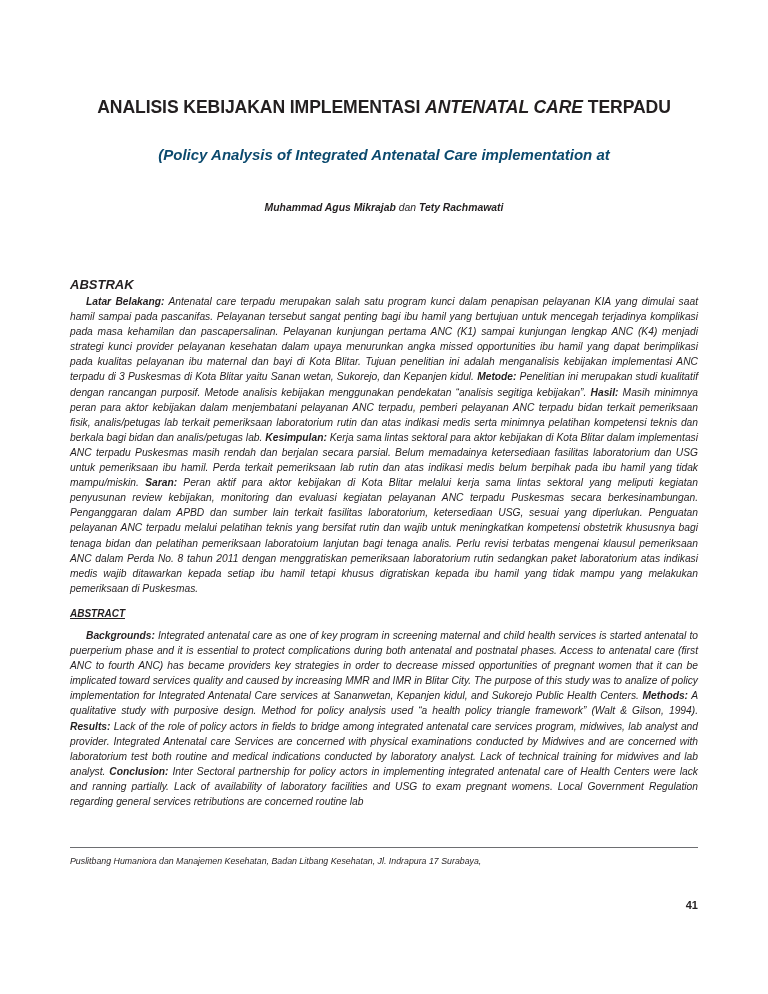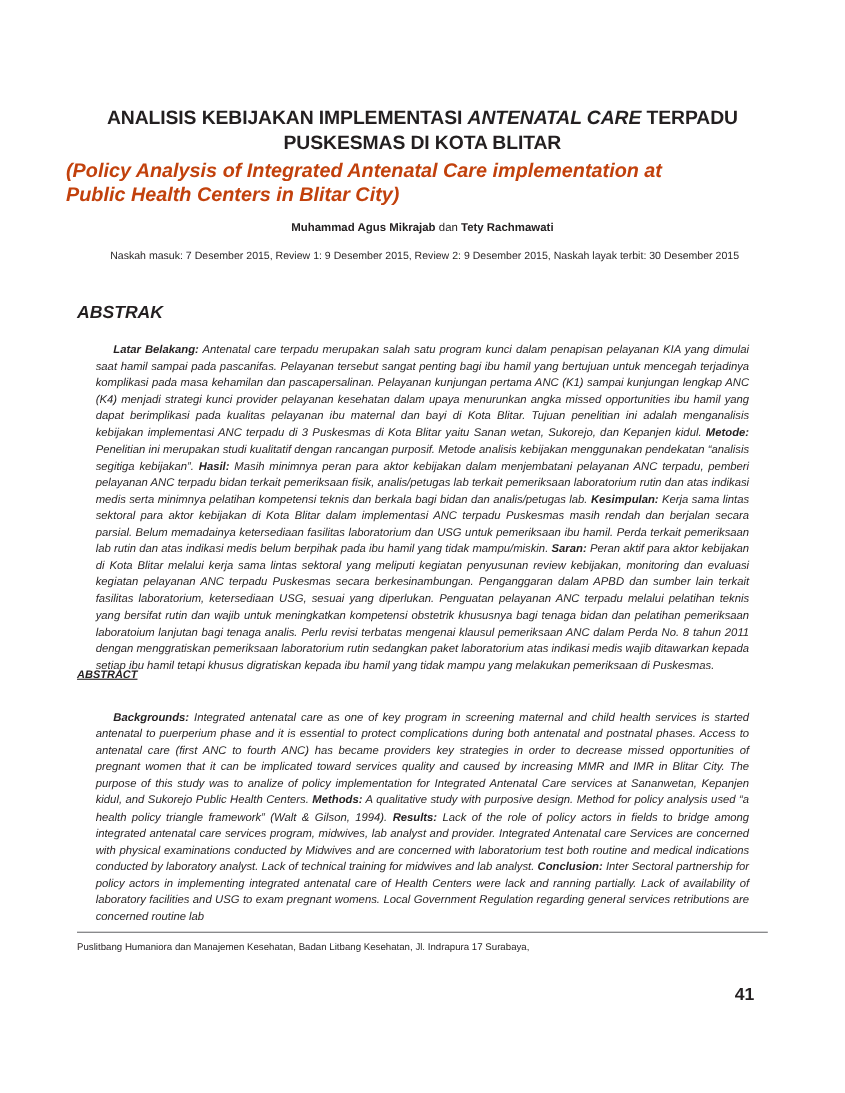--- a/index.html
+++ b/index.html
@@ -1,56 +1,53 @@
 <!DOCTYPE html>
 <html><head>
 <meta charset="utf-8">
 <style>
   html, body { margin: 0; padding: 0; background: #ffffff; }
   body { width: 768px; height: 994px; position: relative; overflow: hidden; color: #231f20; font-family: "Liberation Sans", sans-serif; }
   .page { position: absolute; left: 0; top: 0; width: 728px; height: 994px; }
   .title { position: absolute; left: 60px; width: 648px; top: 96px; text-align: center; font-weight: bold; font-size: 17.6px; line-height: 22px; letter-spacing: -0.1px; color: #231f20; }
   .title em { font-style: italic; }
-  .subtitle { position: absolute; left: 60px; width: 648px; top: 144px; font-weight: bold; font-style: italic; font-size: 18px; line-height: 22px; color: #c2410c; }
-  .authors { position: absolute; left: 60px; width: 648px; top: 201px; text-align: center; font-size: 10.4px; line-height: 13px; }
+  .subtitle { position: absolute; left: 60px; width: 648px; top: 144px; text-align: center; font-weight: bold; font-style: italic; font-size: 15px; line-height: 22px; color: #0c4a6e; }
+  .authors { position: absolute; left: 60px; width: 648px; top: 201px; text-align: center; font-size: 10.4px; line-height: 13px; font-style: italic; }
   .authors b { font-weight: bold; }
   .dates { position: absolute; left: 66px; width: 640px; top: 227px; text-align: center; font-size: 9.6px; line-height: 12px; }
-  .abs-heading { position: absolute; left: 70px; top: 278px; font-weight: bold; font-style: italic; font-size: 16px; line-height: 13px; text-align: right; }
+  .abs-heading { position: absolute; left: 70px; top: 278px; font-weight: bold; font-style: italic; font-size: 13px; line-height: 13px; text-align: right; }
   .abs-body { position: absolute; left: 70px; width: 628px; font-style: italic; font-size: 10.25px; line-height: 15.1px; text-align: justify; color: #231f20; }
-  .abs-body p { margin: 17px; text-indent: 16px; }
+  .abs-body p { margin: 0; text-indent: 16px; }
   .abs-body b { font-weight: bold; }
   #abstrak-body { top: 294px; }
   .keywords { position: absolute; left: 70px; top: 599px; font-size: 10.25px; line-height: 13px; font-style: italic; }
   .keywords b { font-weight: bold; }
   .abstract-heading { position: absolute; left: 70px; top: 607px; font-weight: bold; font-style: italic; font-size: 10px; line-height: 13px; text-decoration: underline; }
   #abstract-body { top: 628px; }
   .footnote-rule { position: absolute; left: 70px; top: 847px; width: 628px; height: 1px; background: #6d6e71; }
-  .footnote { position: absolute; left: 70px; top: 855px; font-size: 8.8px; line-height: 13px; color: #231f20; }
-  .page-number { position: absolute; left: 668px; width: 30px; top: 898px; font-weight: bold; font-size: 16px; line-height: 14px; }
+  .footnote { position: absolute; left: 70px; top: 855px; font-size: 8.8px; line-height: 13px; color: #231f20; font-style: italic; }
+  .page-number { position: absolute; left: 668px; width: 30px; top: 898px; text-align: right; font-weight: bold; font-size: 11px; line-height: 14px; }
 </style>
 </head>
 <body>
 
 <div class="page">
 
   <div class="title">
     <span>ANALISIS KEBIJAKAN IMPLEMENTASI </span><em>ANTENATAL CARE</em><span> TERPADU</span><br>
-    <span>PUSKESMAS DI KOTA BLITAR</span>
   </div>
 
   <div class="subtitle">
     <span>(Policy Analysis of Integrated Antenatal Care implementation at</span><br>
-    <span>Public Health Centers in Blitar City)</span>
   </div>
 
   <div class="authors">
     <b>Muhammad Agus Mikrajab</b><span> dan </span><b>Tety Rachmawati</b>
   </div>
 
-  <div class="dates">Naskah masuk: 7 Desember 2015, Review 1: 9 Desember 2015, Review 2: 9 Desember 2015, Naskah layak terbit: 30 Desember 2015</div>
 
   <div class="abs-heading">ABSTRAK</div>
 
   <div class="abs-body" id="abstrak-body">
     <p>
       <b>Latar Belakang:</b><span> Antenatal care terpadu merupakan salah satu program kunci dalam penapisan pelayanan KIA yang dimulai saat hamil sampai pada pascanifas. Pelayanan tersebut sangat penting bagi ibu hamil yang bertujuan untuk mencegah terjadinya komplikasi pada masa kehamilan dan pascapersalinan. Pelayanan kunjungan pertama ANC (K1) sampai kunjungan lengkap ANC (K4) menjadi strategi kunci provider pelayanan kesehatan dalam upaya menurunkan angka missed opportunities ibu hamil yang dapat berimplikasi pada kualitas pelayanan ibu maternal dan bayi di Kota Blitar. Tujuan penelitian ini adalah menganalisis kebijakan implementasi ANC terpadu di 3 Puskesmas di Kota Blitar yaitu Sanan wetan, Sukorejo, dan Kepanjen kidul. </span><b>Metode:</b><span> Penelitian ini merupakan studi kualitatif dengan rancangan purposif. Metode analisis kebijakan menggunakan pendekatan “analisis segitiga kebijakan”. </span><b>Hasil:</b><span> Masih minimnya peran para aktor kebijakan dalam menjembatani pelayanan ANC terpadu, pemberi pelayanan ANC terpadu bidan terkait pemeriksaan fisik, analis/petugas lab terkait pemeriksaan laboratorium rutin dan atas indikasi medis serta minimnya pelatihan kompetensi teknis dan berkala bagi bidan dan analis/petugas lab. </span><b>Kesimpulan:</b><span> Kerja sama lintas sektoral para aktor kebijakan di Kota Blitar dalam implementasi ANC terpadu Puskesmas masih rendah dan berjalan secara parsial. Belum memadainya ketersediaan fasilitas laboratorium dan USG untuk pemeriksaan ibu hamil. Perda terkait pemeriksaan lab rutin dan atas indikasi medis belum berpihak pada ibu hamil yang tidak mampu/miskin. </span><b>Saran:</b><span> Peran aktif para aktor kebijakan di Kota Blitar melalui kerja sama lintas sektoral yang meliputi kegiatan penyusunan review kebijakan, monitoring dan evaluasi kegiatan pelayanan ANC terpadu Puskesmas secara berkesinambungan. Penganggaran dalam APBD dan sumber lain terkait fasilitas laboratorium, ketersediaan USG, sesuai yang diperlukan. Penguatan pelayanan ANC terpadu melalui pelatihan teknis yang bersifat rutin dan wajib untuk meningkatkan kompetensi obstetrik khususnya bagi tenaga bidan dan pelatihan pemeriksaan laboratoium lanjutan bagi tenaga analis. Perlu revisi terbatas mengenai klausul pemeriksaan ANC dalam Perda No. 8 tahun 2011 dengan menggratiskan pemeriksaan laboratorium rutin sedangkan paket laboratorium atas indikasi medis wajib ditawarkan kepada setiap ibu hamil tetapi khusus digratiskan kepada ibu hamil yang tidak mampu yang melakukan pemeriksaan di Puskesmas.</span>
     </p>
   </div>
 
 

